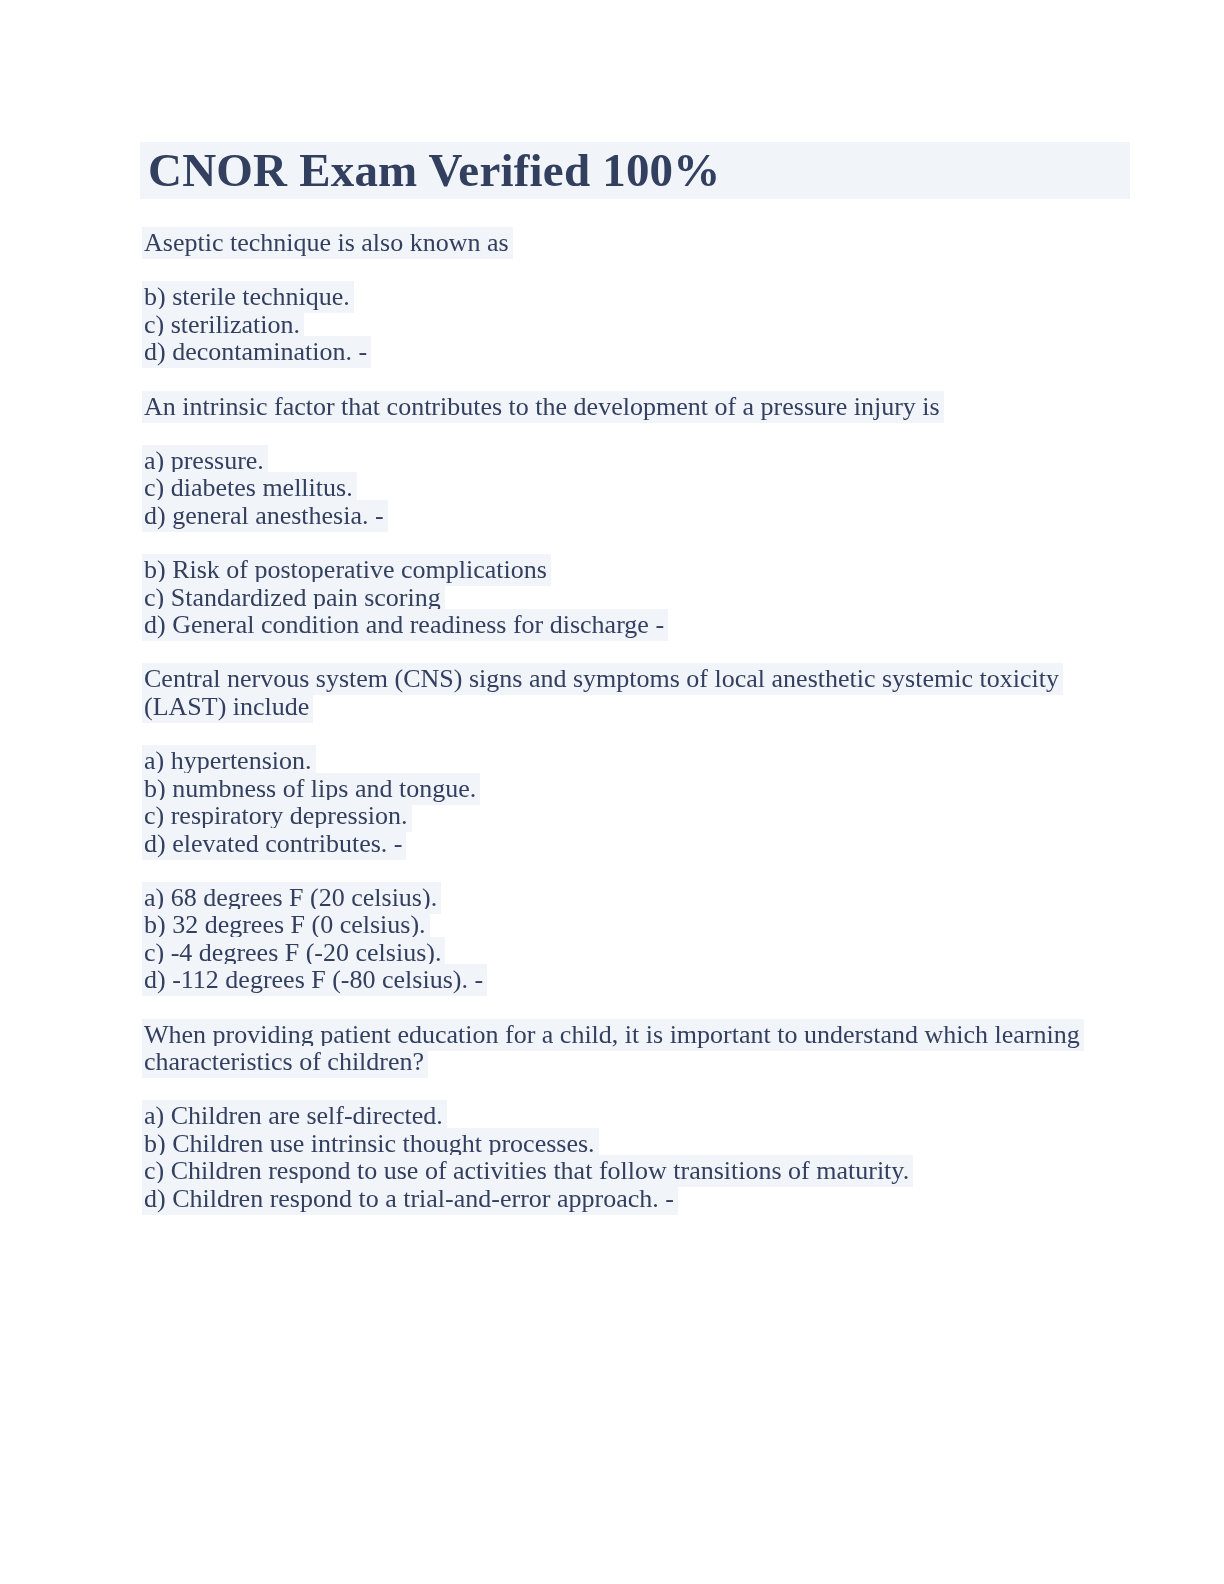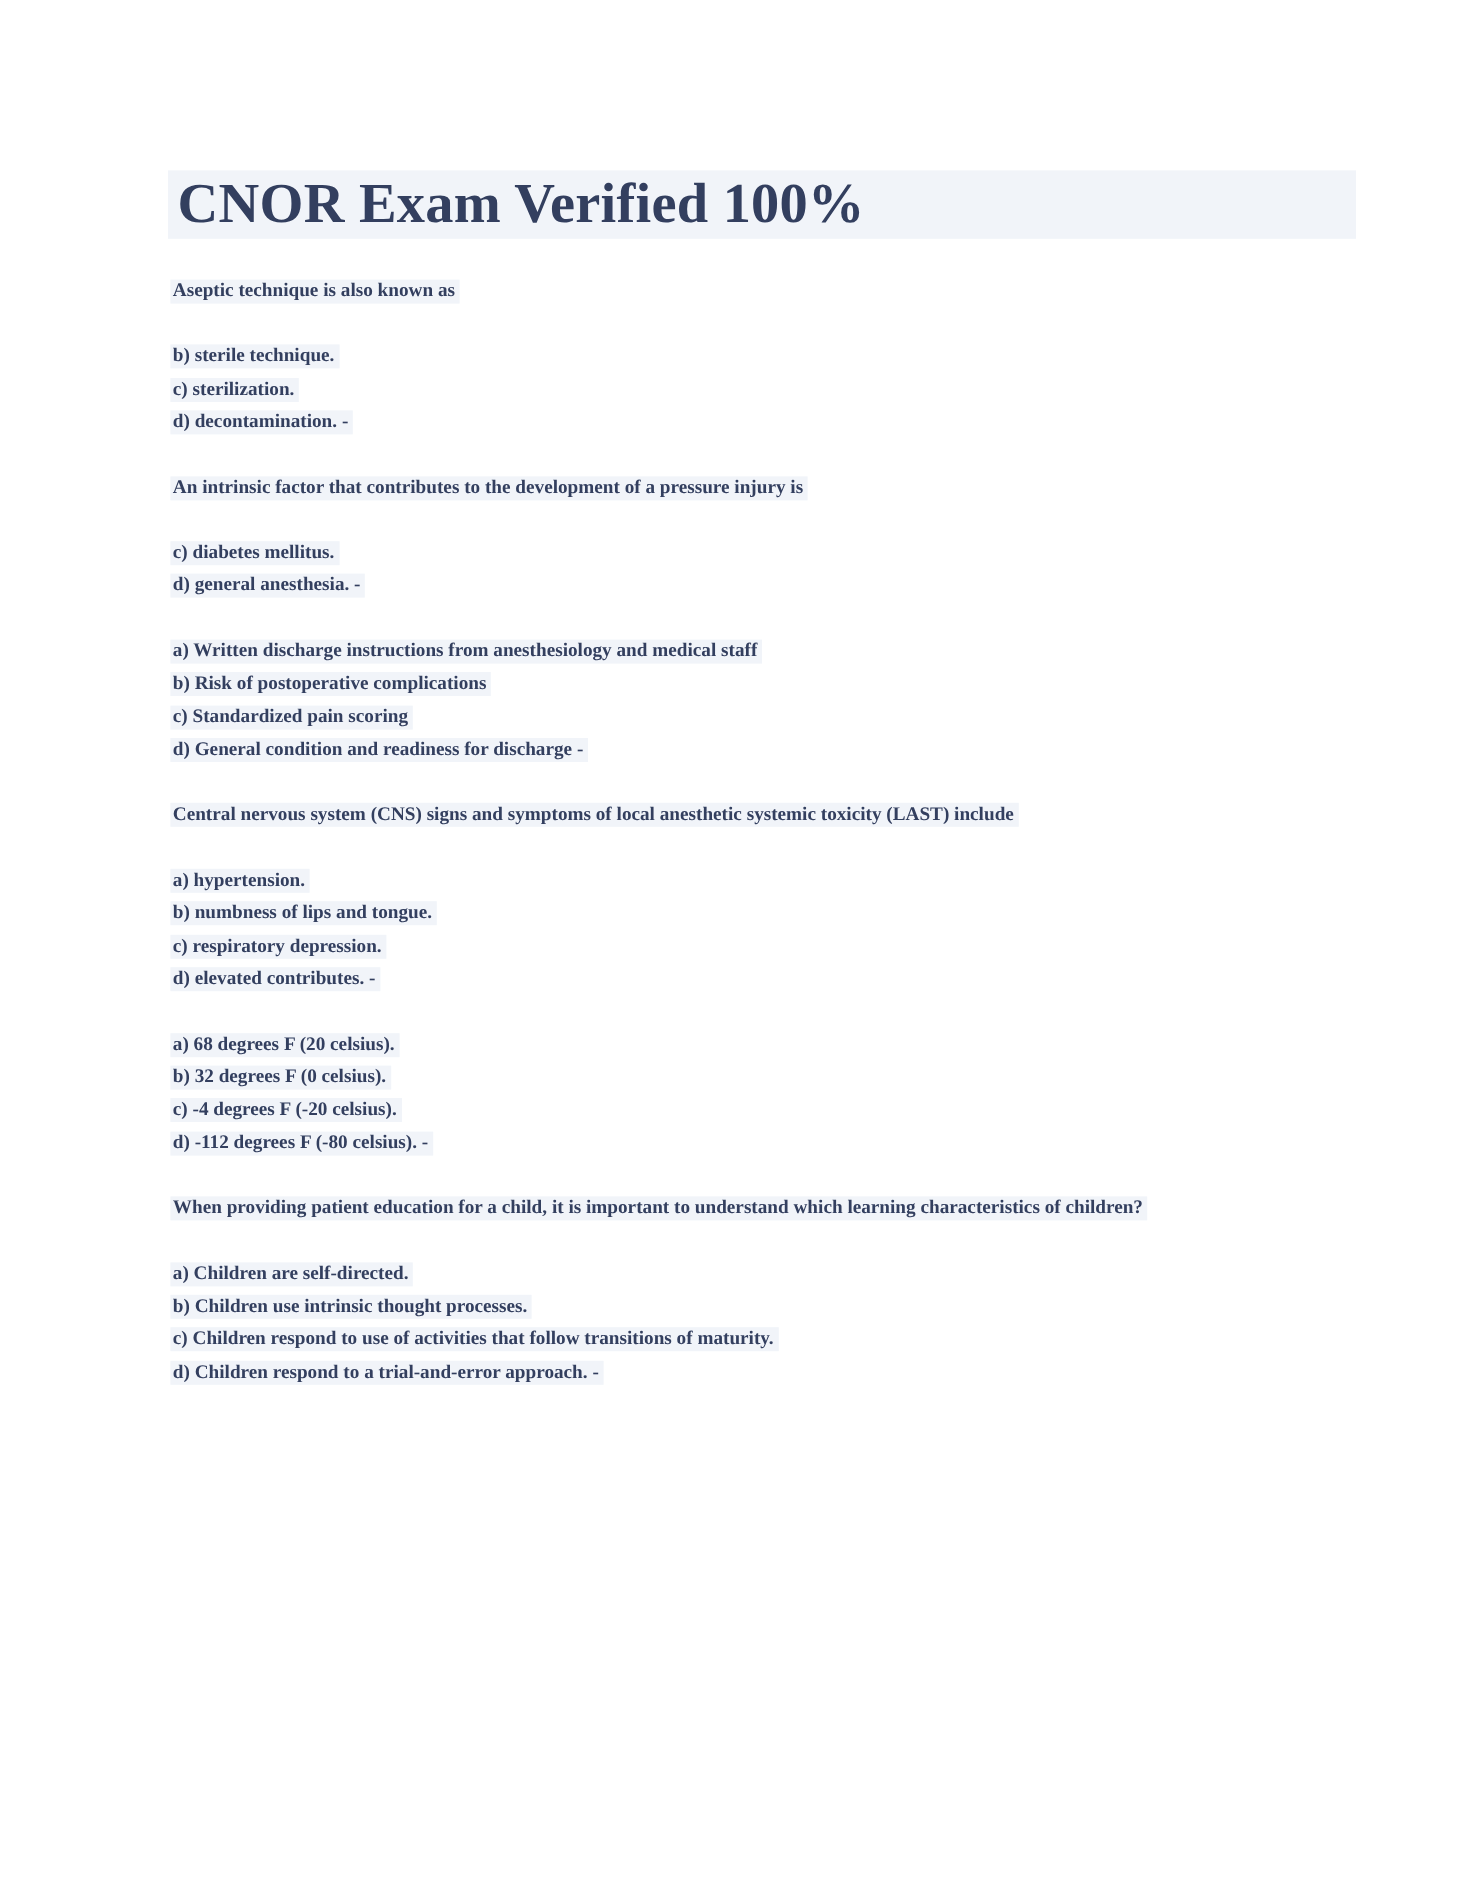--- a/index.html
+++ b/index.html
@@ -23,21 +23,21 @@
   .doc-title{
     font-size:47px;
     font-weight:bold;
     line-height:57px;
     margin:0 0 30px -4px;
     padding:0 6px 0 8px;
     background:var(--hl);
     letter-spacing:0.2px;
   }
   .q-block{margin:0 0 27px 0;}
-  p{margin:0;font-size:16px;line-height:27.4px;font-weight:bold;}
+  p{margin:0;font-size:26px;line-height:27.4px;}
   .question{margin:0 0 27px 0;}
   .option{margin:0;}
   .hl{
     background:var(--hl);
     padding:1px 4px 2px 2px;
     margin-left:-2px;
     -webkit-box-decoration-break:clone;
     box-decoration-break:clone;
   }
 </style>
@@ -55,29 +55,29 @@
           <p class="option"><span class="hl">b) sterile technique.</span></p>
           <p class="option"><span class="hl">c) sterilization.</span></p>
           <p class="option"><span class="hl">d) decontamination. -</span></p>
         </div>
   </div>
 
   <div class="q-block">
     <p class="question"><span class="hl q-text">An intrinsic factor that contributes to the development of a pressure injury is</span></p>
     <div class="options">
 
+    <p class="option"><span class="hl">a) pressure.</span></p>
           <p class="option"><span class="hl">c) diabetes mellitus.</span></p>
           <p class="option"><span class="hl">d) general anesthesia. -</span></p>
         </div>
   </div>
 
   <div class="q-block">
     <div class="options">
 
-    <p class="option"><span class="hl">a) Written discharge instructions from anesthesiology and medical staff</span></p>
           <p class="option"><span class="hl">b) Risk of postoperative complications</span></p>
           <p class="option"><span class="hl">c) Standardized pain scoring</span></p>
           <p class="option"><span class="hl">d) General condition and readiness for discharge -</span></p>
         </div>
   </div>
 
   <div class="q-block">
     <p class="question"><span class="hl q-text">Central nervous system (CNS) signs and symptoms of local anesthetic systemic toxicity (LAST) include</span></p>
     <div class="options">
 

